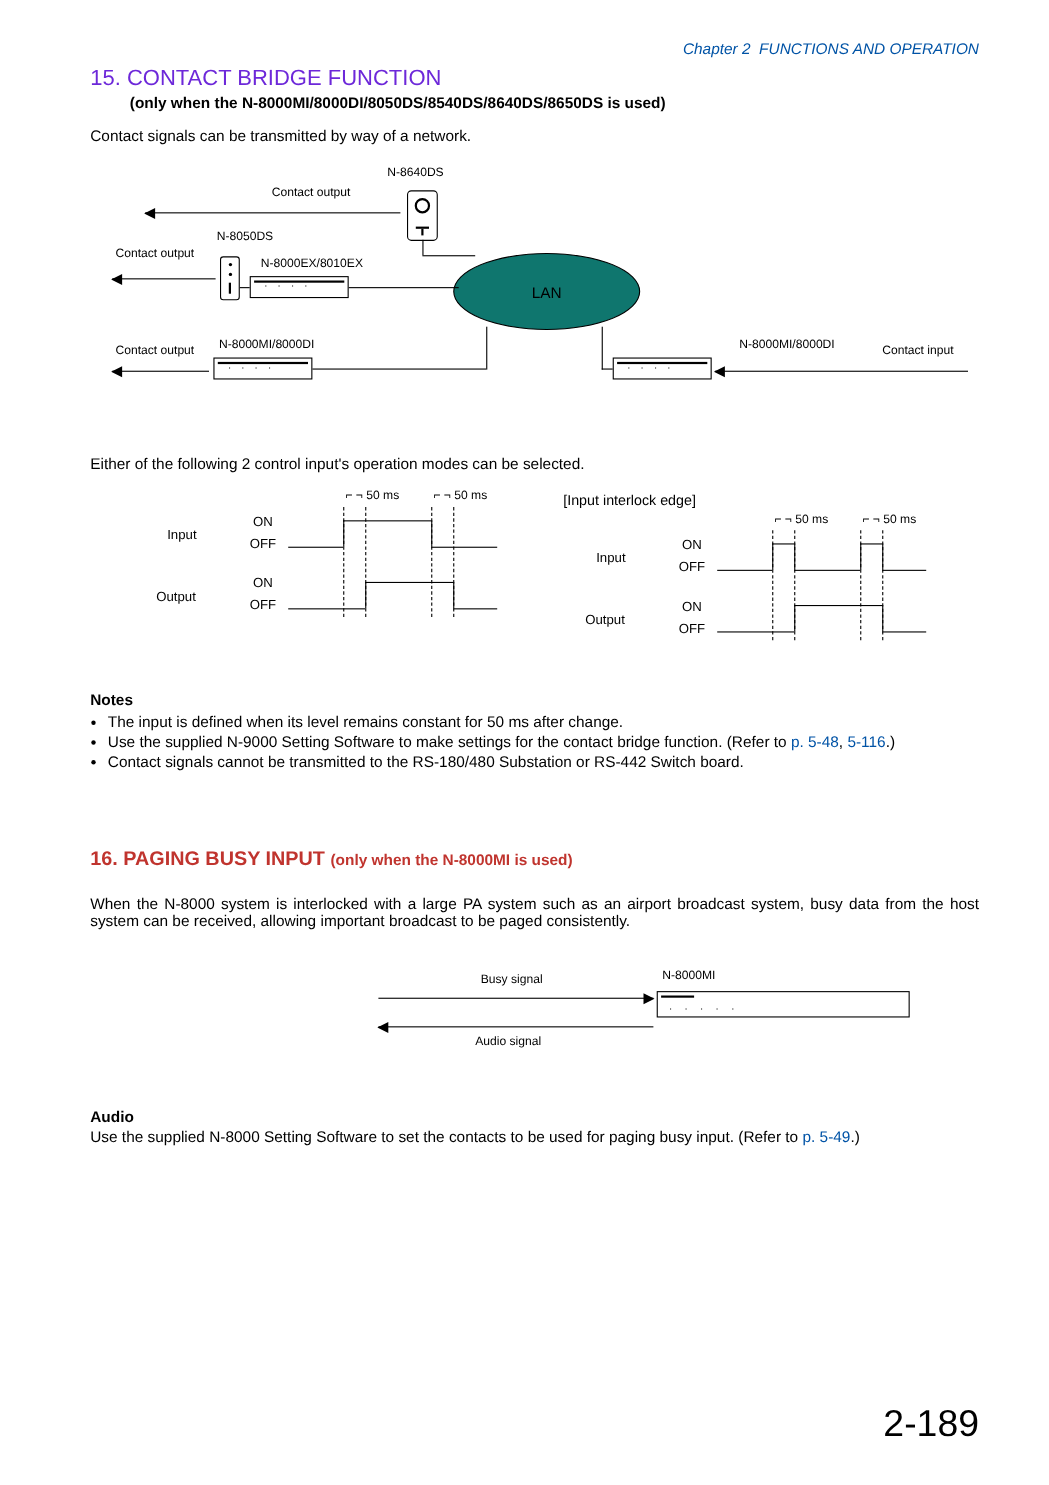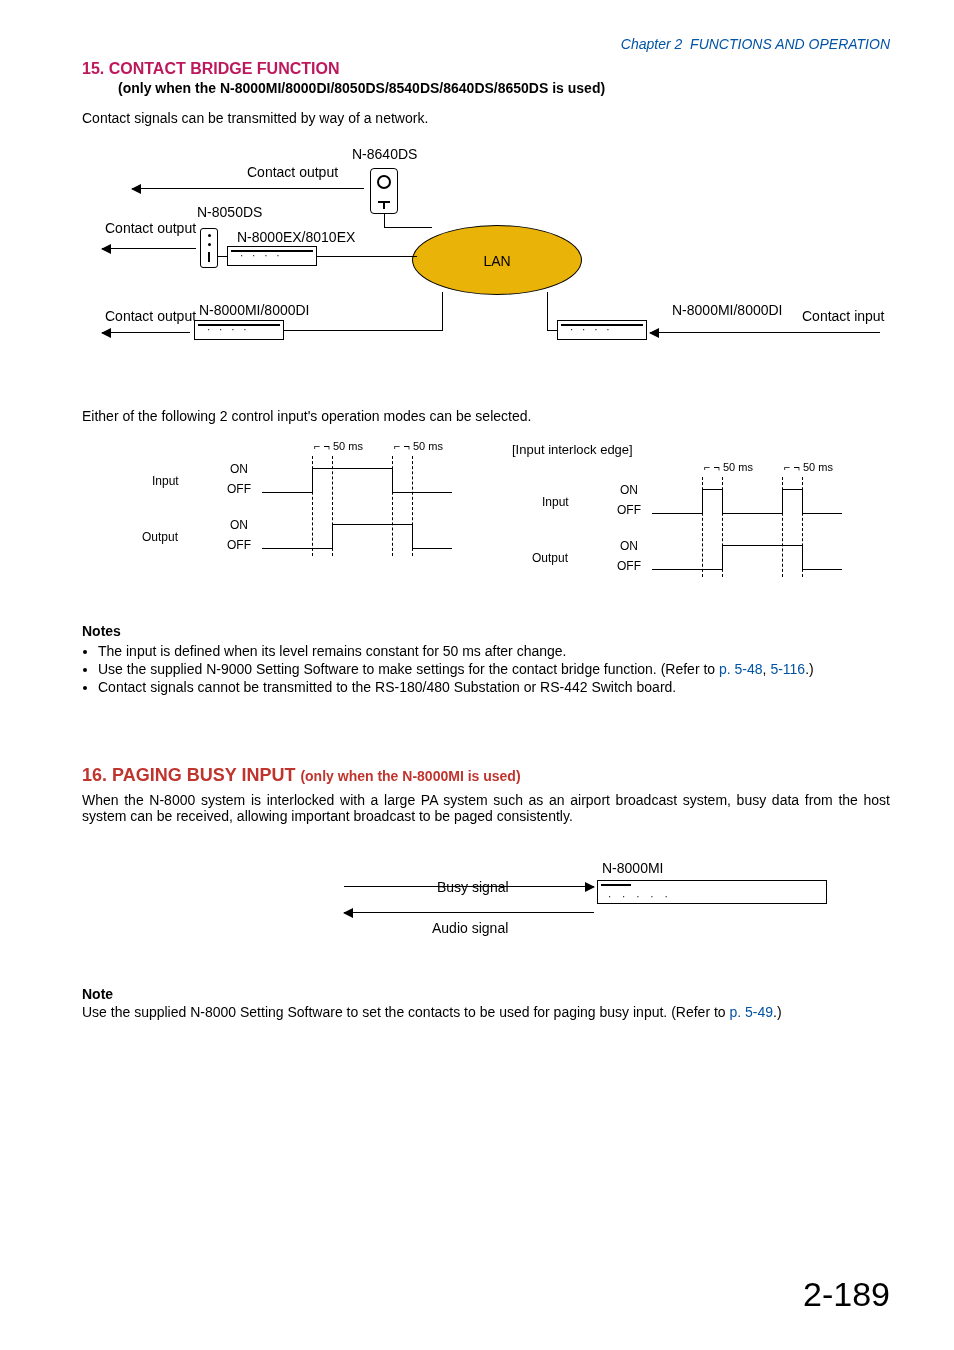--- a/index.html
+++ b/index.html
@@ -19,43 +19,43 @@
   }
   .header-right {
     text-align: right;
     color: #0053a6;
     font-style: italic;
     font-weight: 500;
     font-size: 14px;
     line-height: 1.25;
   }
   .h15 {
-    color: #be185d;
-    font-weight: bold;
-    font-size: 16px;
+    color: #6d28d9;
+    font-weight: normal;
+    font-size: 20px;
     margin-top: 6px;
   }
   .subtitle {
     font-weight: bold;
     font-size: 14px;
     margin-left: 36px;
     margin-top: 2px;
   }
   .para {
     margin-top: 14px;
   }
   .diagram-area {
     position: relative;
     width: 780px;
     height: 230px;
     margin: 24px auto 0 20px;
   }
   .dlabel {
     position: absolute;
-    font-size: 14px;
+    font-size: 11px;
     white-space: nowrap;
   }
   .device-8640 {
     position: absolute;
     width: 28px;
     height: 46px;
     border: 1px solid #000;
     border-radius: 4px;
   }
   .device-8640 .ring {
@@ -93,21 +93,21 @@
     border: 1px solid #000;
     background:#fff;
   }
   .rack .topline { position:absolute; top:3px; left:3px; right:3px; height:2px; background:#000;}
   .rack .dots { position:absolute; bottom:4px; left:12px; font-size:10px; letter-spacing:3px;}
   .lan {
     position: absolute;
     width: 170px; height: 70px;
     border: 1px solid #000;
     border-radius: 50%;
-    background: #eab308;
+    background: #0f766e;
     text-align: center;
     line-height: 70px;
     font-size: 14px;
   }
   .arrow-left {
     position:absolute; height:0; border-top:1px solid #000;
   }
   .arrow-left::before {
     content:""; position:absolute; left:-1px; top:-5px;
     border-top:5px solid transparent; border-bottom:5px solid transparent; border-right:10px solid #000;
@@ -144,21 +144,21 @@
   ul.notes li { margin-bottom: 2px; }
   .link { color: #0053a6; }
 
   .h16 {
     color: #c0342e;
     font-weight: bold;
     font-size: 18px;
     margin-top: 70px;
   }
   .h16 .m { font-size: 14px; color:#c0342e; font-weight:bold;}
-  .para16 { margin-top: 6px; text-align: justify; }
+  .para16 { margin-top: 22px; text-align: justify; }
 
   .diag16 {
     position: relative;
     width: 720px;
     height: 100px;
     margin: 26px 0 0 50px;
   }
   .boxL {
     position:absolute; left:0; top:18px; width:210px; height:62px;
     border:1px solid #000;
@@ -330,30 +330,30 @@
     <li>Contact signals cannot be transmitted to the RS-180/480 Substation or RS-442 Switch board.</li>
   </ul>
 
   <div class="h16">
     <span>16. PAGING BUSY INPUT</span>
     <span class="m">(only when the N-8000MI is used)</span>
   </div>
   <div class="para16">When the N-8000 system is interlocked with a large PA system such as an airport broadcast system, busy data from the host system can be received, allowing important broadcast to be paged consistently.</div>
 
   <div class="diag16">
-    <span class="dlabel" style="left:305px; top:14px;margin-top:15px;">Busy signal</span>
+    <span class="dlabel" style="left:305px; top:14px;">Busy signal</span>
     <div class="arrow-right" style="left:212px; top:36px; width:250px;"></div>
     <div class="arrow-left" style="left:212px; top:62px; width:250px;"></div>
     <span class="dlabel" style="left:300px; top:70px;">Audio signal</span>
     <span class="dlabel" style="left:470px; top:10px;">N-8000MI</span>
     <div class="rack16" style="left:465px; top:30px;">
         <div class="topline"></div>
         <div class="dots">· · · · ·</div>
       </div>
   </div>
 
-  <div class="note-h">Note</div>
+  <div class="note-h">Audio</div>
   <div class="note-p">
     <span>Use the supplied N-8000 Setting Software to set the contacts to be used for paging busy input. (Refer to </span><a class="link">p. 5-49</a><span>.)</span>
   </div>
 
   <div class="page-num">2-189</div>
 </div>
 
 </body></html>

